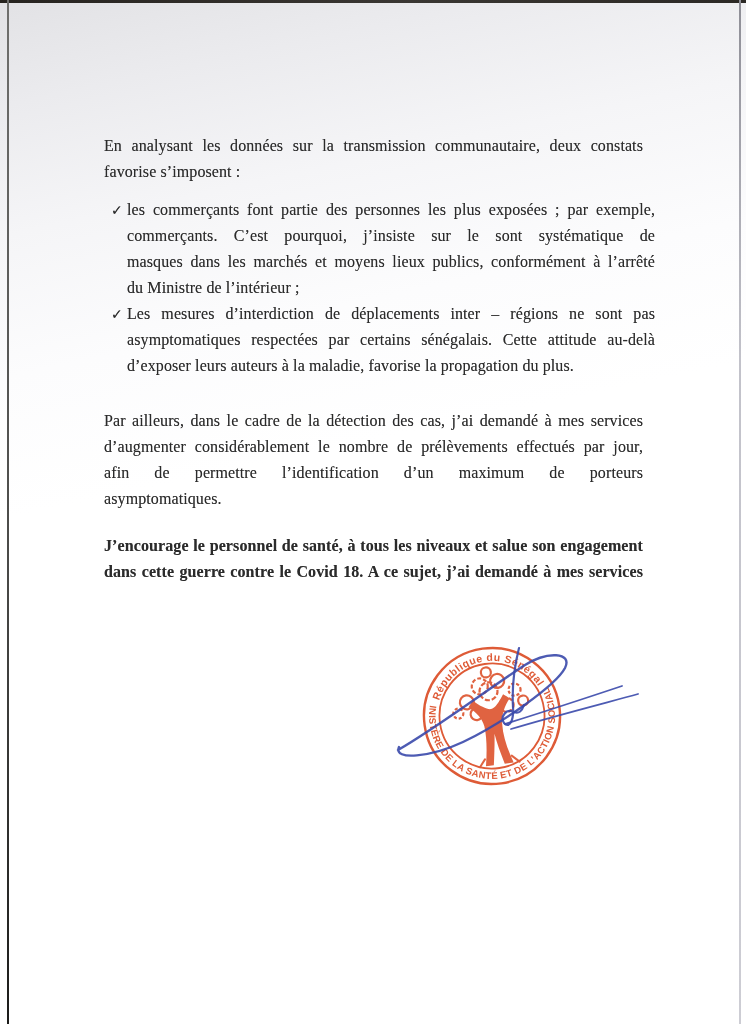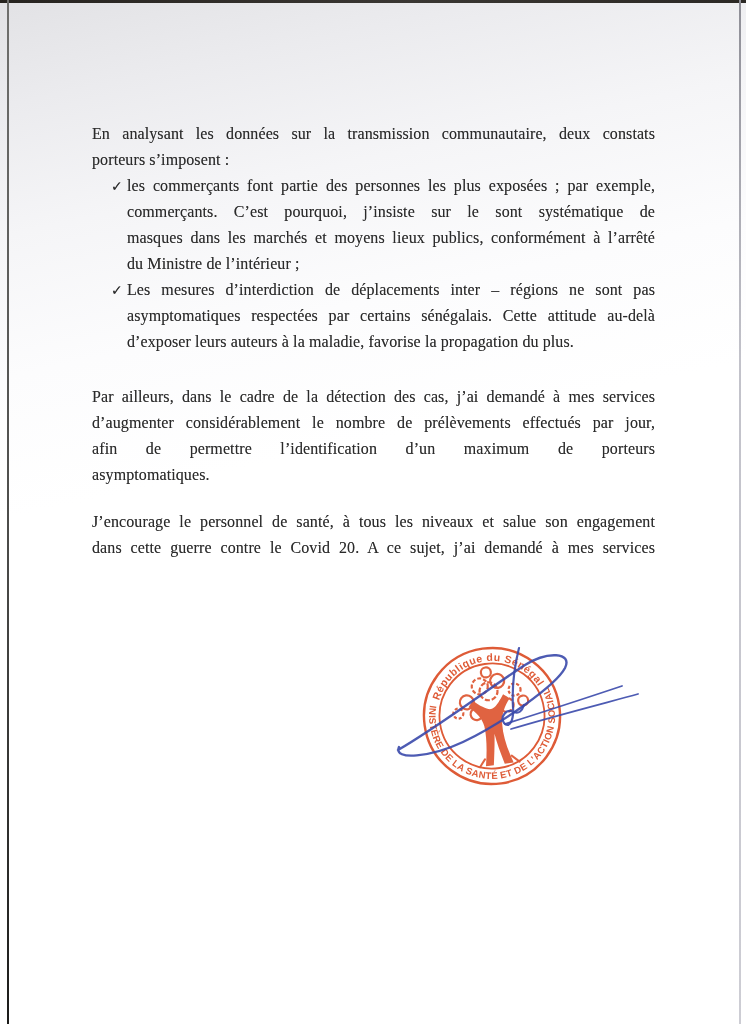--- a/index.html
+++ b/index.html
@@ -35,21 +35,21 @@
     position: absolute;
     left: 92px;
     top: 121px;
     width: 563px;
     font-size: 16px;
     line-height: 26px;
     letter-spacing: 0.1px;
     color: #2b2b2b;
     text-shadow: 0 0 0.5px rgba(43,43,43,0.45);
   }
-  .para { margin: 0; padding: 0; }
+  .para { margin: 12px; padding: 0; }
   .ln { display: block; }
   .jl { text-align: justify; text-align-last: justify; }
   .last { text-align: left; }
   .checklist {
     list-style: none;
     margin: 0;
     padding: 0;
   }
   .check-item {
     position: relative;
@@ -57,21 +57,21 @@
   }
   .check {
     position: absolute;
     left: 19px;
     top: 0;
     font-size: 14px;
     font-family: "DejaVu Sans", sans-serif;
     color: #2b2b2b;
   }
   .para-detection { margin-top: 29px; }
-  .para-sante { margin-top: 21px; }
+  .para-sante { margin-top: 21px; font-weight: bold; }
   
   .seal-wrap {
     position: absolute;
     left: 391px;
     top: 615px;
     width: 202px;
     height: 202px;
     transform: rotate(-8deg);
     opacity: 0.93;
   }
@@ -95,21 +95,21 @@
 <div class="scan">
 
   <div class="edge-top"></div>
   <div class="edge-left"></div>
   <div class="edge-right"></div>
 
   <div class="content">
 
     <p class="para">
       <span class="ln jl">En analysant les données sur la transmission communautaire, deux constats</span>
-      <span class="ln last">porteurs s’imposent :</span>
+      <span class="ln last">favorise s’imposent :</span>
     </p>
 
     <ul class="checklist">
       <li class="check-item">
         <span class="check">✓</span>
         <span class="ln jl">les commerçants font partie des personnes les plus exposées ; par exemple,</span>
         <span class="ln jl">commerçants. C’est pourquoi, j’insiste sur le sont systématique de</span>
         <span class="ln jl">masques dans les marchés et moyens lieux publics, conformément à l’arrêté</span>
         <span class="ln last">du Ministre de l’intérieur ;</span>
       </li>
@@ -123,21 +123,21 @@
 
     <p class="para para-detection">
       <span class="ln jl">Par ailleurs, dans le cadre de la détection des cas, j’ai demandé à mes services</span>
       <span class="ln jl">d’augmenter considérablement le nombre de prélèvements effectués par jour,</span>
       <span class="ln jl">afin de permettre l’identification d’un maximum de porteurs</span>
       <span class="ln last">asymptomatiques.</span>
     </p>
 
     <p class="para para-sante">
       <span class="ln jl">J’encourage le personnel de santé, à tous les niveaux et salue son engagement</span>
-      <span class="ln jl">dans cette guerre contre le Covid 20. A ce sujet, j’ai demandé à mes services</span>
+      <span class="ln jl">dans cette guerre contre le Covid 18. A ce sujet, j’ai demandé à mes services</span>
     </p>
 
   </div>
 
   <div class="seal-wrap">
     <svg width="202" height="202" viewBox="0 0 202 202">
       <circle cx="101" cy="101" r="68" fill="none" stroke-width="2.4" stroke="#dc4f28"></circle>
       <circle cx="101" cy="101" r="52.5" fill="none" stroke-width="1.8" stroke="#dc4f28"></circle>
 
       <defs>

